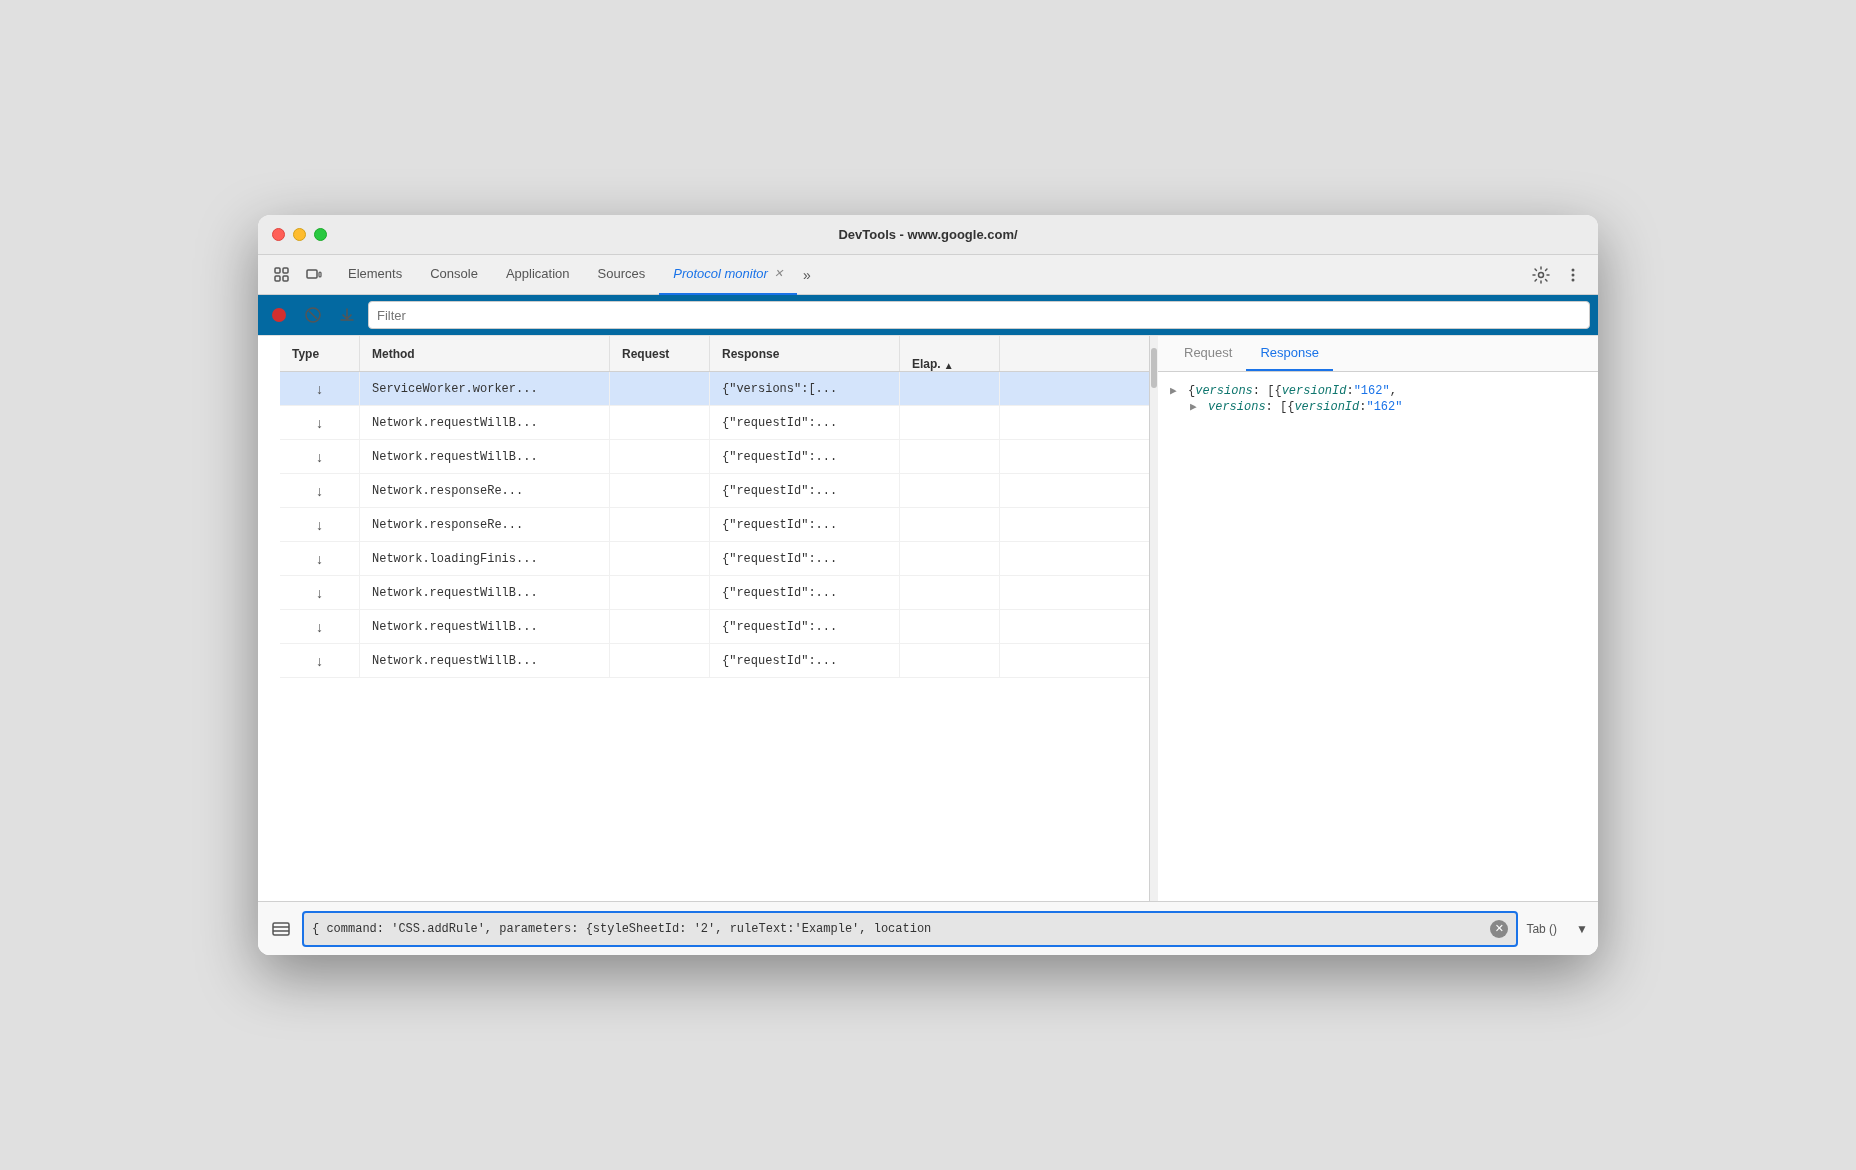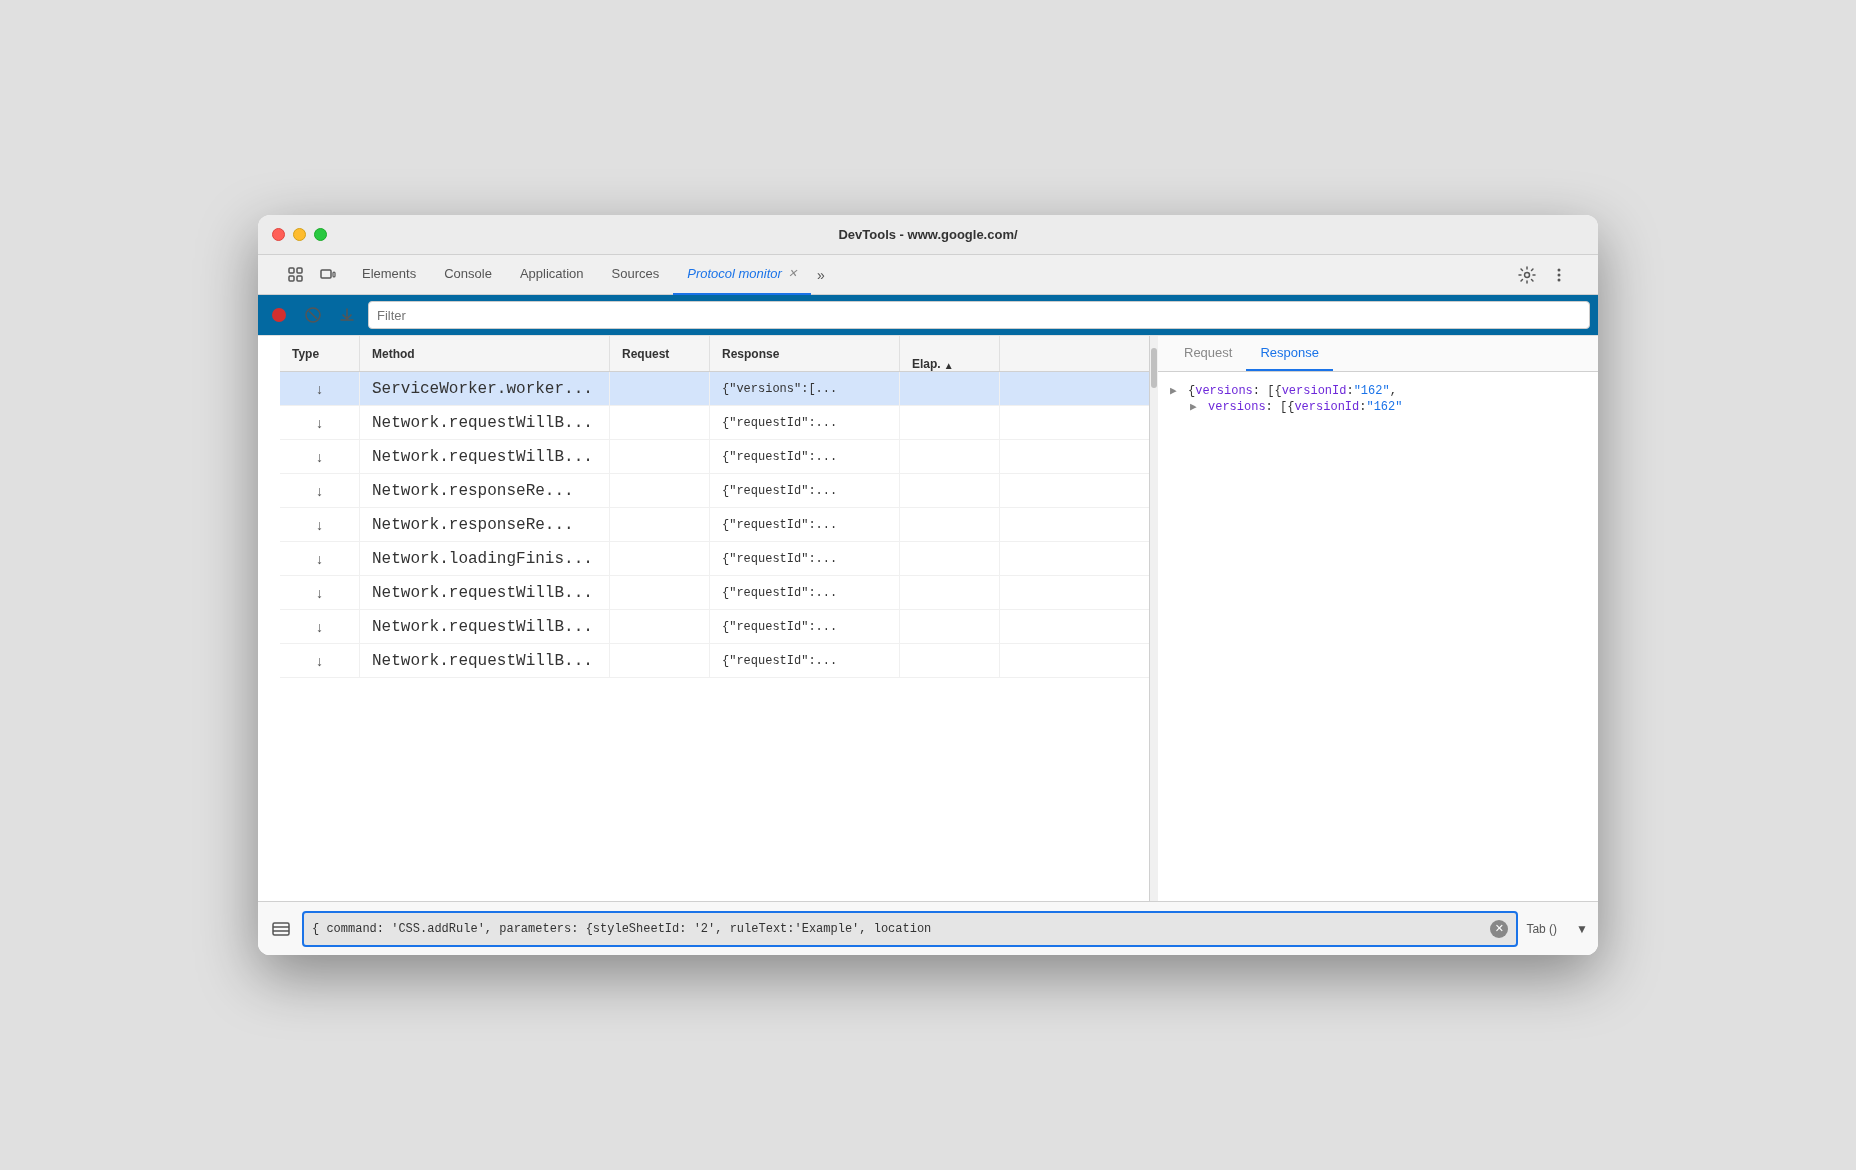--- a/index.html
+++ b/index.html
@@ -53,21 +53,21 @@
       display: flex;
       flex-direction: column;
       height: 700px;
     }
     .tab-bar {
       background: #f0f0f0;
       border-bottom: 1px solid #d0d0d0;
       display: flex;
       align-items: center;
       height: 40px;
-      padding: 0 26px;
+      padding: 0 12px;
       gap: 0;
     }
     .tab-icons {
       display: flex;
       gap: 8px;
       align-items: center;
       margin-right: 8px;
     }
     .tab-icon-btn {
       width: 24px;
@@ -223,21 +223,21 @@
       color: #333;
       overflow: hidden;
       text-overflow: ellipsis;
       white-space: nowrap;
       border-right: 1px solid #f0f0f0;
       height: 100%;
       display: flex;
       align-items: center;
     }
     .td-type { width: 80px; justify-content: center; color: #555; font-size: 14px; }
-    .td-method { width: 250px; font-family: 'Courier New', monospace; font-size: 16px; }
+    .td-method { width: 250px; font-family: 'Courier New', monospace; font-size: 12px; }
     .td-request { width: 100px; font-family: 'Courier New', monospace; font-size: 12px; }
     .td-response { width: 190px; font-family: 'Courier New', monospace; font-size: 12px; }
     .td-elapsed { width: 100px; font-family: 'Courier New', monospace; font-size: 12px; }
     .right-panel {
       flex: 1;
       display: flex;
       flex-direction: column;
       overflow: hidden;
     }
     .right-tabs {
@@ -275,21 +275,21 @@
       align-items: flex-start;
       margin-bottom: 2px;
     }
     .json-expand {
       color: #888;
       margin-right: 4px;
       cursor: pointer;
       font-size: 11px;
       width: 14px;
     }
-    .json-key { color: #6d28d9; }
+    .json-key { color: #0f766e; font-style: italic; }
     .json-brace { color: #333; }
     .json-string { color: #1a73e8; }
     .bottom-bar {
       height: 54px;
       background: #f8f8f8;
       border-top: 1px solid #d0d0d0;
       display: flex;
       align-items: center;
       padding: 0 10px;
       gap: 8px;

